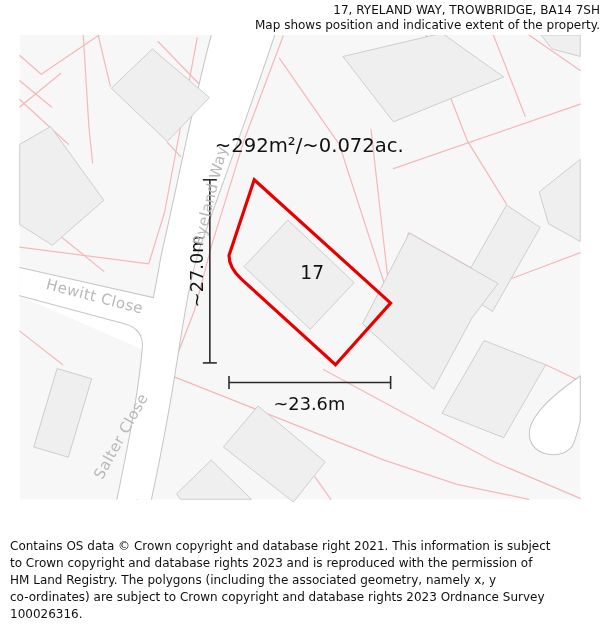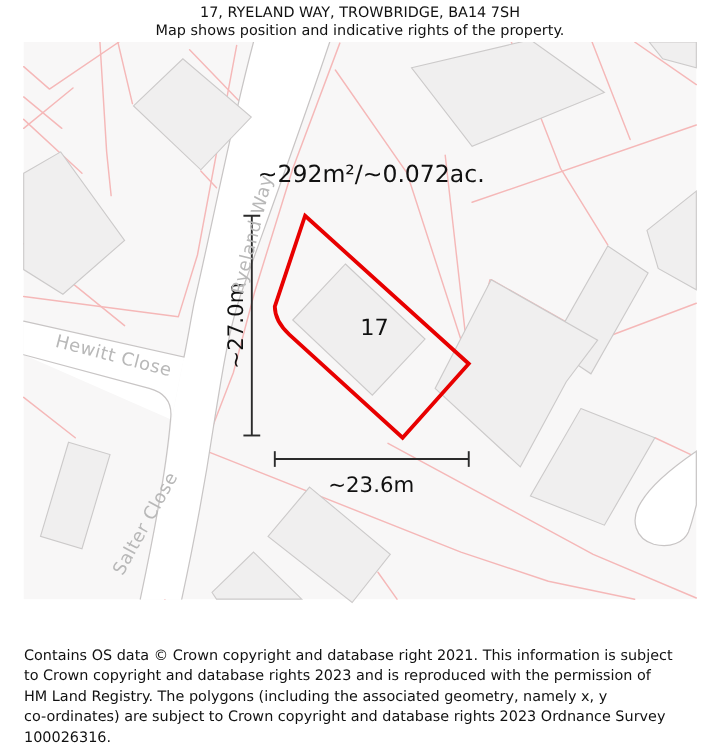--- a/index.html
+++ b/index.html
@@ -1,51 +1,51 @@
 <!DOCTYPE html>
 <html style="--property-outline: #e80000; --parcel-line: #f5b8b8; --building-fill: #f0efef; --building-stroke: #cccaca; --road-fill: #ffffff; --road-edge: #c8c5c5; --map-background: #f8f7f7; --street-label: #b8b8b8; --dimension: #2b2b2b;"><head>
 <meta charset="utf-8">
 <style>
   html,body{margin:0;padding:0;background:#fff;}
   .page{
     position:relative;width:600px;height:625px;background:#fff;overflow:hidden;
     font-family:"DejaVu Sans","Liberation Sans",sans-serif;color:#111;
   }
-  .header{position:absolute;top:0;left:0;width:600px;height:35px;text-align:center;background:#fff;}
+  .header{position:absolute;top:0;left:0;width:600px;height:35px;text-align:right;background:#fff;}
   .header .title{font-size:12px;line-height:15px;padding-top:3px;color:#111;}
   .header .subtitle{font-size:12px;line-height:15px;color:#111;}
   .map-wrap{position:absolute;top:35px;left:0;width:528px;height:497px;}
   svg{display:block;}
   .map-bg{fill:var(--map-background,#f8f7f7);}
   .parcel{stroke:var(--parcel-line,#f5b8b8);stroke-width:1.3;fill:none;stroke-linejoin:round;stroke-linecap:round;}
   .road-fill{fill:var(--road-fill,#ffffff);stroke:none;}
   .road-edge{stroke:var(--road-edge,#c8c5c5);stroke-width:1.1;fill:none;stroke-linecap:round;}
   .culdesac{fill:var(--road-fill,#ffffff);stroke:var(--road-edge,#c8c5c5);stroke-width:1.1;}
   .building{fill:var(--building-fill,#f0efef);stroke:var(--building-stroke,#cccaca);stroke-width:1;}
   .property{stroke:var(--property-outline,#e80000);stroke-width:3.4;fill:none;stroke-linejoin:miter;}
   .dim{stroke:var(--dimension,#2b2b2b);stroke-width:1.7;fill:none;}
   text.map-label{fill:#111;font-family:"DejaVu Sans","Liberation Sans",sans-serif;}
   text.big{font-size:21px;}
   text.num{font-size:20px;}
   text.dimtxt{font-size:19px;}
   text.street{fill:var(--street-label,#b8b8b8);font-size:16px;letter-spacing:0.5px;}
   .footer{
-    position:absolute;top:536px;left:16px;width:555px;height:89px;background:#fff;
+    position:absolute;top:536px;left:6px;width:555px;height:89px;background:#fff;
     font-size:12px;line-height:17px;padding:2px 2px 0 4px;box-sizing:border-box;
     white-space:pre-line;color:#111;
   }
 </style>
 </head>
 <body>
 
 <div class="page">
 
   <div class="header">
     <div class="title">17, RYELAND WAY, TROWBRIDGE, BA14 7SH</div>
-    <div class="subtitle">Map shows position and indicative rights of the property.</div>
+    <div class="subtitle">Map shows position and indicative extent of the property.</div>
   </div>
 
   <div class="map-wrap">
     <svg width="600" height="497" viewBox="0 35 600 532">
 
       <rect class="map-bg" x="0" y="35" width="600" height="497"></rect>
 
       <g>
         <polyline class="parcel" points="0,57 23,77 85,35"></polyline>
         <polyline class="parcel" points="0,84 34,112"></polyline>

